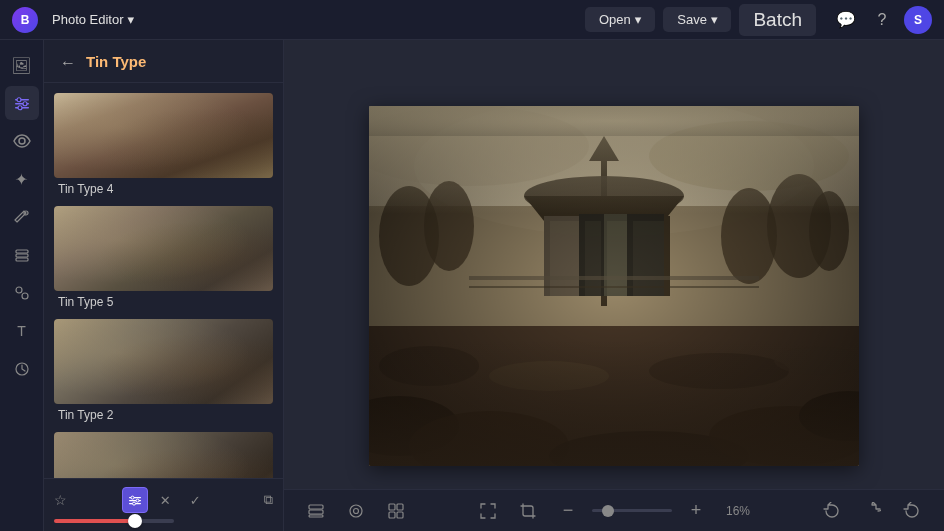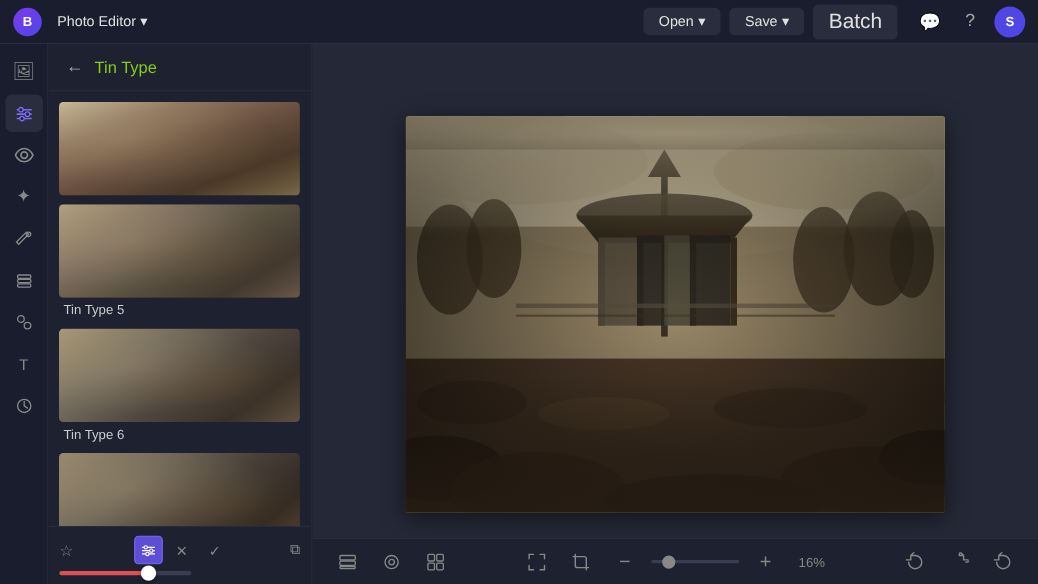--- a/index.html
+++ b/index.html
@@ -108,21 +108,21 @@
       padding: 10px 14px;
       border-bottom: 1px solid #2a2d3e;
       flex-shrink: 0;
     }
     .back-btn {
       background: none; border: none; color: #aaa; cursor: pointer;
       font-size: 16px; padding: 2px;
       display: flex; align-items: center; justify-content: center;
     }
     .panel-title {
-      font-size: 15px; font-weight: 400; color: #84cc16;
+      font-size: 15px; font-weight: 700; color: #fdba74;
     }
 
     .preset-list {
       flex: 1;
       overflow-y: auto;
       padding: 8px;
     }
     .preset-list::-webkit-scrollbar { width: 4px; }
     .preset-list::-webkit-scrollbar-track { background: #1e2130; }
     .preset-list::-webkit-scrollbar-thumb { background: #3a3d50; border-radius: 2px; }
@@ -375,34 +375,35 @@
     <div class="panel-header">
       <button class="back-btn">←</button>
       <span class="panel-title">Tin Type</span>
     </div>
     <div class="preset-list">
 
       <div class="preset-item">
         <div class="preset-thumb">
           <div class="preset-thumb-img" style="background: linear-gradient(160deg, #c8b898 0%, #907860 25%, #6a5040 50%, #4a3828 75%, #7a6848 100%);"></div>
         </div>
+        <div class="preset-name">Tin Type 4</div>
       </div>
 
       <div class="preset-item">
         <div class="preset-thumb">
           <div class="preset-thumb-img" style="background: linear-gradient(150deg, #b0a080 0%, #807060 30%, #585040 55%, #403830 80%, #685848 100%);"></div>
         </div>
         <div class="preset-name">Tin Type 5</div>
       </div>
 
       <div class="preset-item">
         <div class="preset-thumb">
           <div class="preset-thumb-img" style="background: linear-gradient(145deg, #a89878 0%, #787060 28%, #504840 55%, #383028 80%, #605040 100%);"></div>
         </div>
-        <div class="preset-name">Tin Type 6</div>
+        <div class="preset-name">Tin Type 2</div>
       </div>
 
       <div class="preset-item">
         <div class="preset-thumb">
           <div class="preset-thumb-img" style="background: linear-gradient(140deg, #988870 0%, #706858 30%, #484038 58%, #302820 82%, #584838 100%);"></div>
         </div>
 
       </div>
     </div>
 

